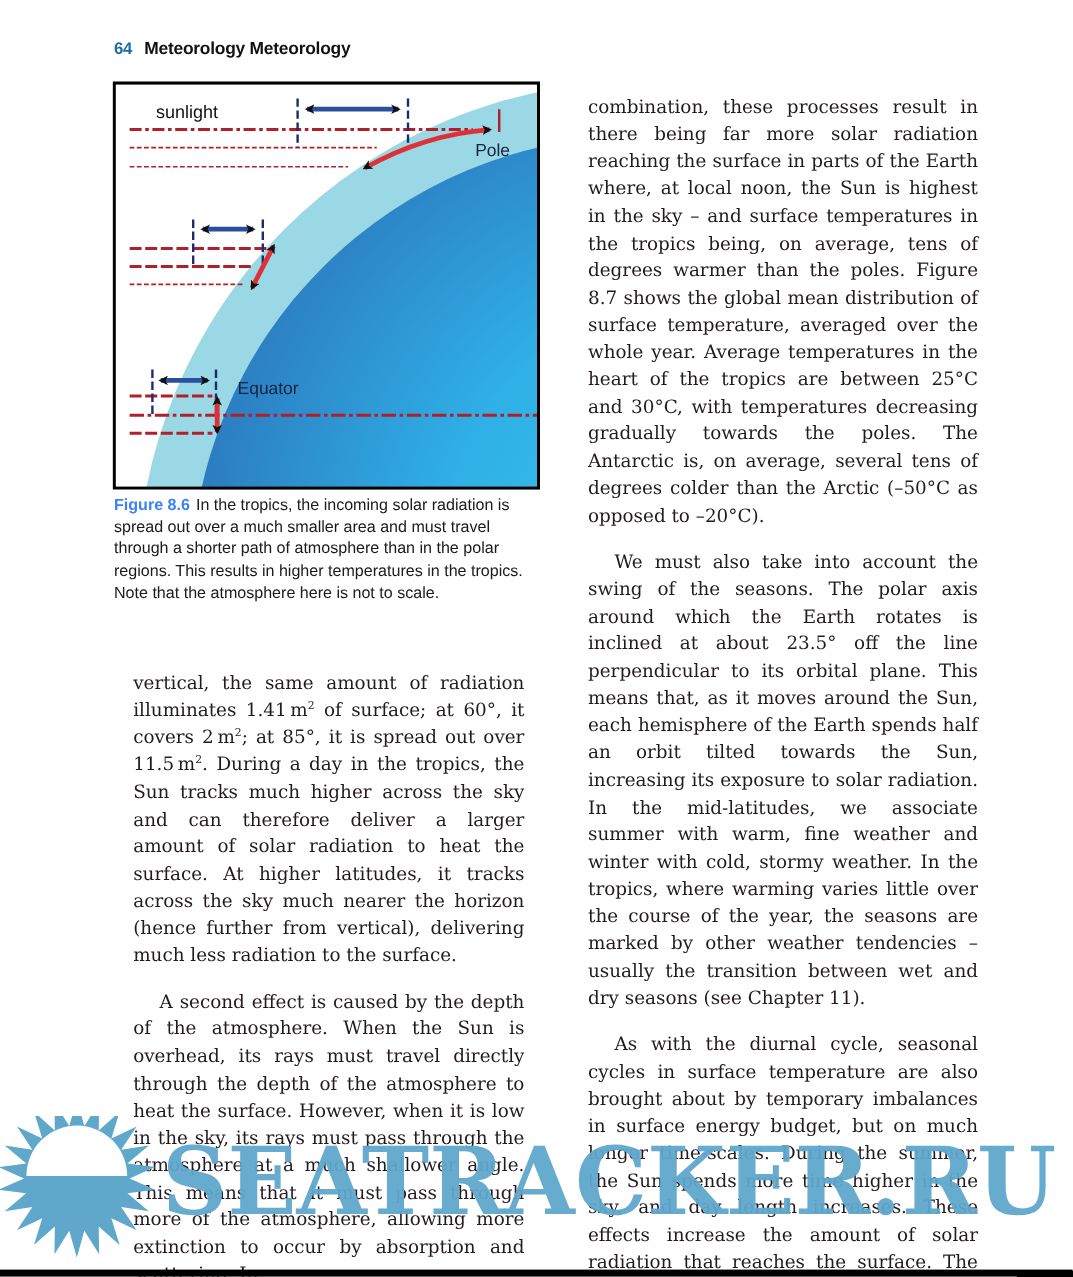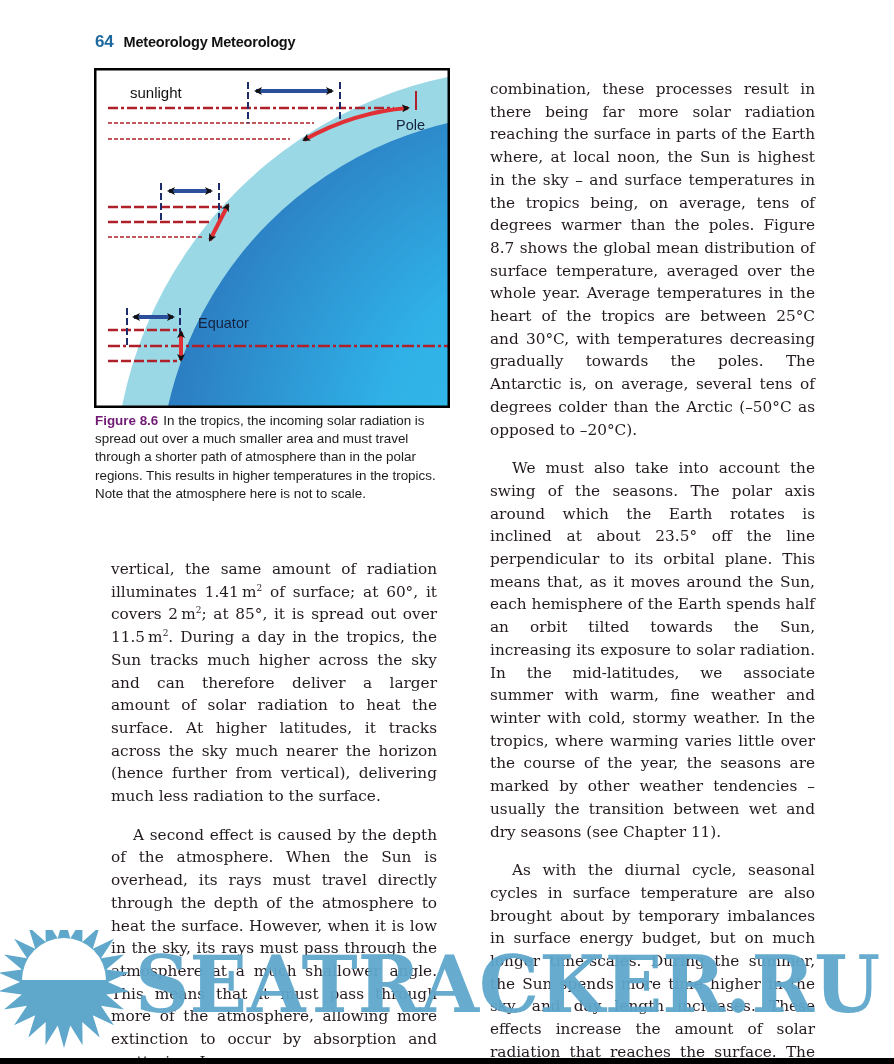--- a/index.html
+++ b/index.html
@@ -4,29 +4,29 @@
 <style>
   html, body { margin: 0; padding: 0; }
   body {
     width: 894px; height: 1064px; background: #ffffff; position: relative; overflow: hidden;
     font-family: "DejaVu Serif", "Liberation Serif", serif; color: #231a20;
   }
   .running-head {
     position: absolute; left: 95px; top: 32px; font-family: "Liberation Sans", sans-serif;
     font-weight: bold; font-size: 14.5px; letter-spacing: -0.2px; color: #111;
   }
-  .running-head .pg { color: #1e6aa0; margin-right: 10px; font-size: 17px; }
+  .running-head .pg { color: #1e6aa0; margin-right: 10px; font-size: 14px; }
 
   .figure { position: absolute; left: 94px; top: 68px; width: 356px; height: 275px; border-radius: 20px; }
   .figure svg { display: block; }
   .caption {
     position: absolute; left: 95px; top: 412px; width: 360px;
     font-family: "Liberation Sans", sans-serif; font-size: 13.4px; line-height: 18.2px; color: #1b1b1b;
   }
-  .caption .fig-label { color: #701a75; font-weight: bold; margin-right: 5px; }
+  .caption .fig-label { color: #3b82f6; font-weight: bold; margin-right: 5px; }
 
   .col {
     position: absolute; font-size: 15.3px; line-height: 22.7px; text-align: justify;
     hyphens: manual;
   }
   .col-left { left: 95px; top: 542px; width: 358px; }
   .col-right { left: 474px; top: 62px; width: 357px; }
   .col p { margin: 16px; }
   .col p.indent { text-indent: 22px; }
   sup { font-size: 9px; line-height: 0; vertical-align: 6px; }

